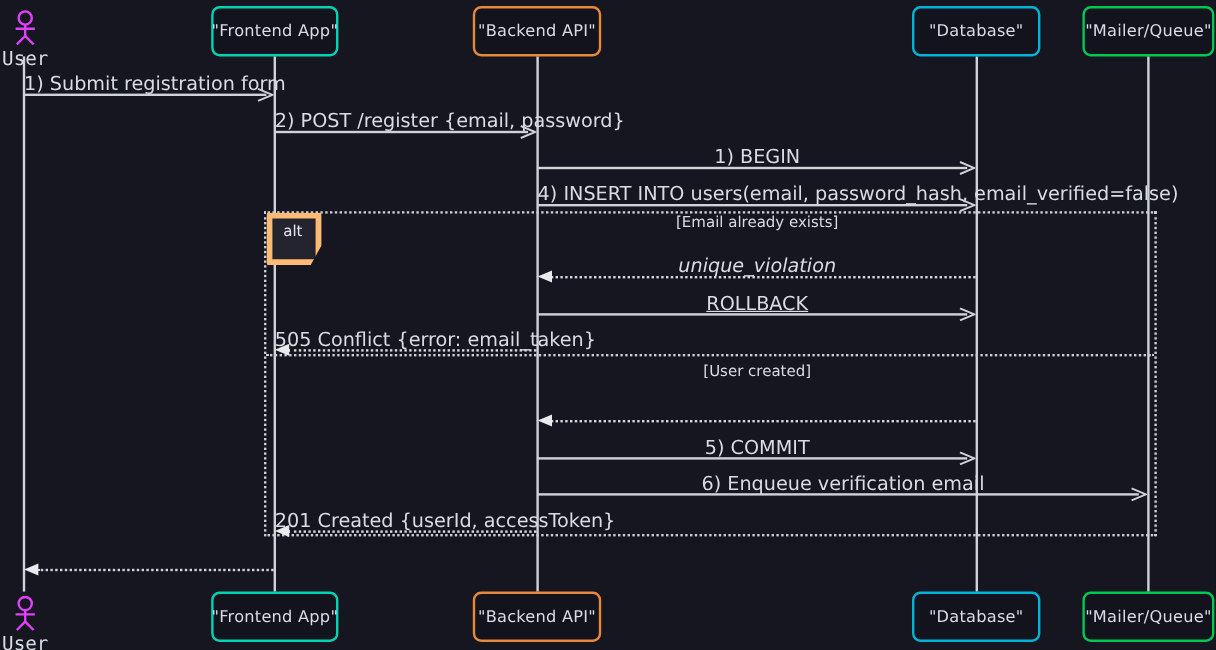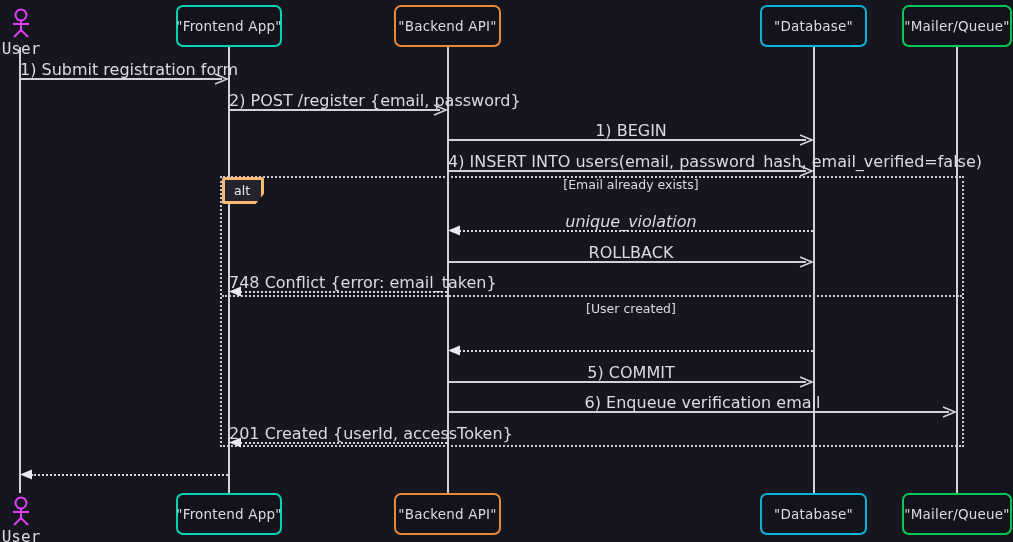--- a/index.html
+++ b/index.html
@@ -69,24 +69,24 @@
   }
   .altdivider {
     position: absolute;
     height: 0;
     border-top: 2px dotted #c9ccd4;
     z-index: 3;
   }
   .altlabel {
     position: absolute;
     background: #23242e;
-    border: 3px solid #fdba74;
+    border: 5px solid #fdba74;
     color: #e4e7ec;
     font-size: 12.5px;
-    padding: 3px 11px 3px 9px;
+    padding: 3px 11px 16px 9px;
     z-index: 7;
     border-radius: 2px;
     -webkit-clip-path: polygon(0 0, 100% 0, 100% 62%, 80% 100%, 0 100%);
     clip-path: polygon(0 0, 100% 0, 100% 62%, 80% 100%, 0 100%);
   }
   .altcond {
     position: absolute;
     color: #d9dce3;
     font-size: 12.5px;
     text-align: center;
@@ -193,29 +193,29 @@
   </div>
 
   <div class="msglabel center" style="left:448px; top:212px; width:366px;font-style:italic;">unique_violation</div>
   <div class="msgline dotted" style="left:459px; top:230px; width:354px;"></div>
   <div class="ahead" style="left:448px; top:225px;">
     <svg width="13" height="11" viewBox="0 0 13 11">
         <polygon points="0,5.5 12,0.5 12,10.5" fill="#e8eaee"></polygon>
       </svg>
   </div>
 
-  <div class="msglabel center" style="left:448px; top:243px; width:366px;">ROLLBACK</div>
+  <div class="msglabel center" style="left:448px; top:243px; width:366px;text-decoration:underline;">ROLLBACK</div>
   <div class="msgline solid" style="left:448px; top:261px; width:358px;"></div>
   <div class="ahead" style="left:799px; top:256px;">
     <svg width="14" height="12" viewBox="0 0 14 12">
         <polyline points="1,1 13,6 1,11" fill="none" stroke="#cfd2d8" stroke-width="1.6"></polyline>
       </svg>
   </div>
 
-  <div class="msglabel center" style="left:229px; top:273px; width:218px;">748 Conflict {error: email_taken}</div>
+  <div class="msglabel center" style="left:229px; top:273px; width:218px;">505 Conflict {error: email_taken}</div>
   <div class="msgline dotted" style="left:240px; top:291px; width:207px;"></div>
   <div class="ahead" style="left:229px; top:286px;">
     <svg width="13" height="11" viewBox="0 0 13 11">
         <polygon points="0,5.5 12,0.5 12,10.5" fill="#e8eaee"></polygon>
       </svg>
   </div>
 
   <div class="msgline dotted" style="left:459px; top:350px; width:354px;"></div>
   <div class="ahead" style="left:448px; top:345px;">
     <svg width="13" height="11" viewBox="0 0 13 11">

